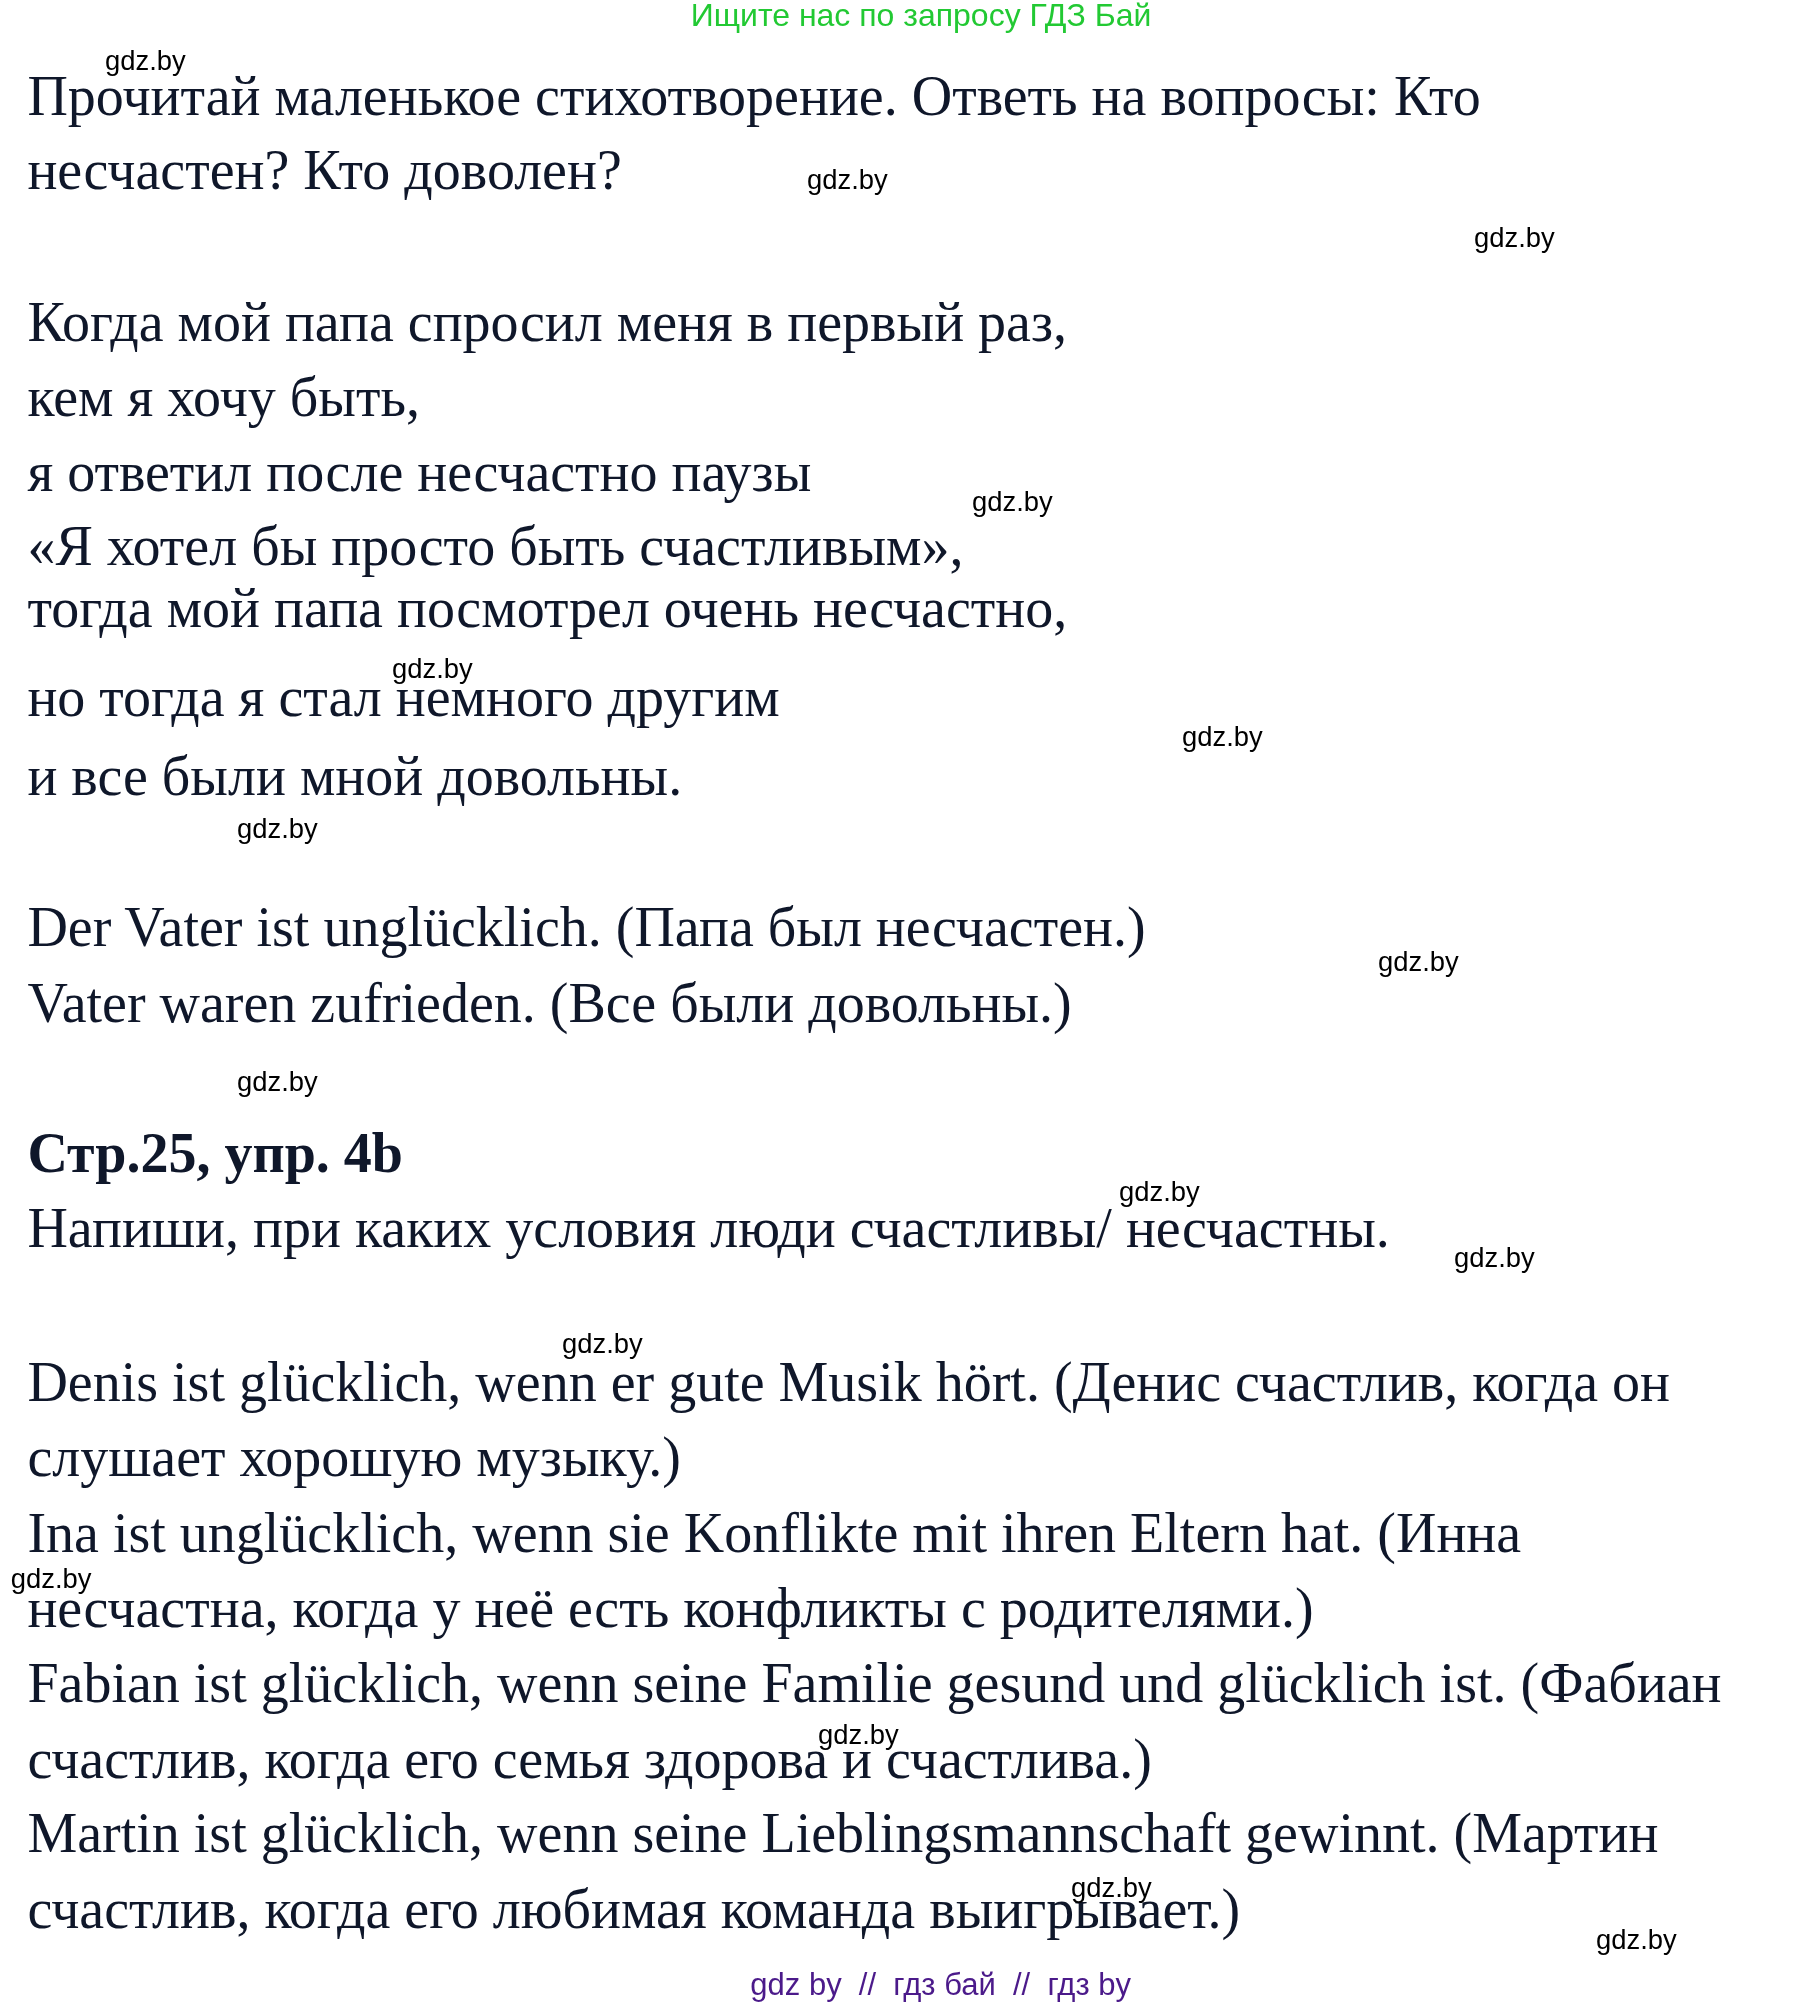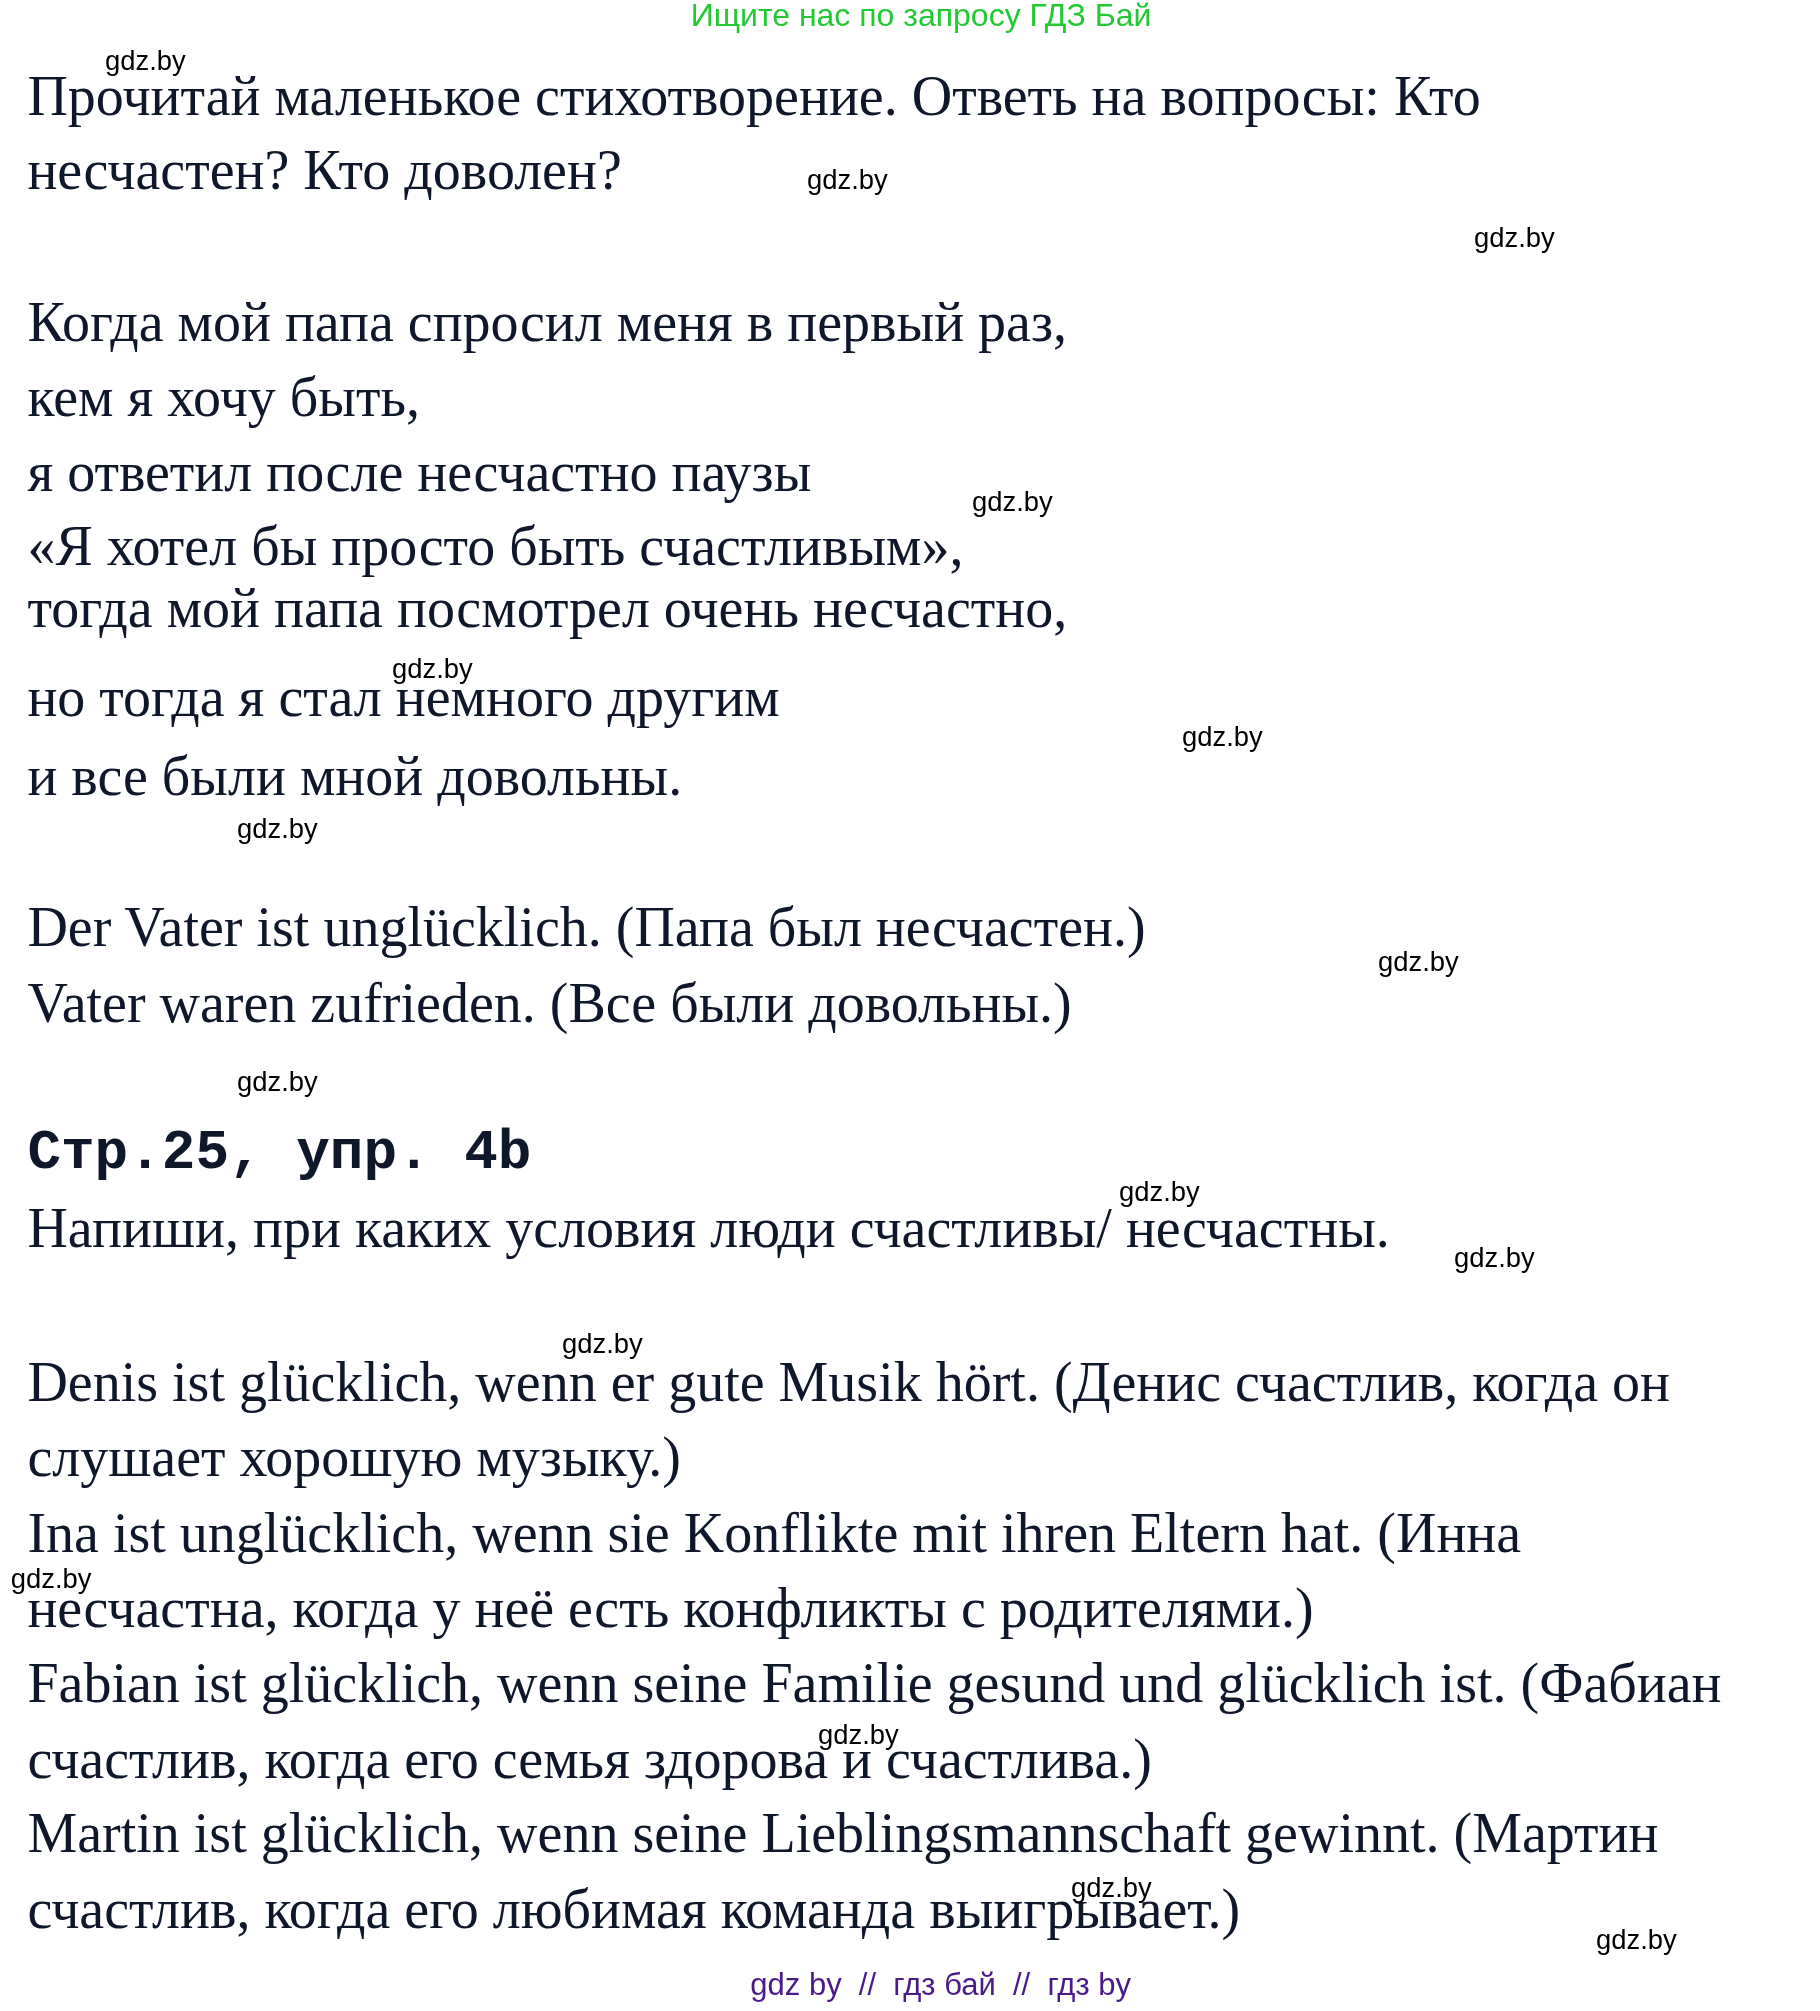--- a/index.html
+++ b/index.html
@@ -2,21 +2,21 @@
 <html><head>
 <meta charset="utf-8">
 <style>
   html, body { margin: 0; padding: 0; background: #ffffff; }
   body { width: 1820px; height: 2011px; position: relative; overflow: hidden; }
   .line {
     position: absolute; left: 27.4px; white-space: pre;
     font-family: "Liberation Serif", serif; font-size: 56px; line-height: 56px;
     color: #0f172a;
   }
-  .bold { font-weight: bold; font-family: Liberation Mono, monospace; }
+  .bold { font-weight: bold; }
   .wm {
     position: absolute; white-space: pre;
     font-family: "Liberation Sans", sans-serif; font-size: 27.4px; line-height: 27.4px;
     color: #000000;
   }
   .top-banner {
     position: absolute; left: 674px; top: -1px; width: 470px; text-align: center; white-space: pre;
     font-family: "Liberation Sans", sans-serif; font-size: 32px; line-height: 32px; margin-left: 12px;
   }
   .bottom-banner {

